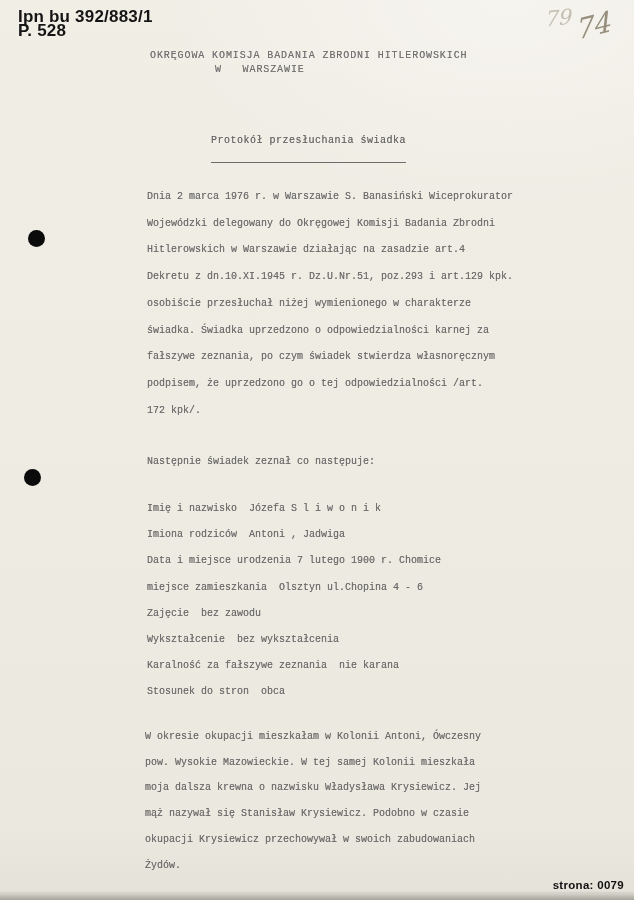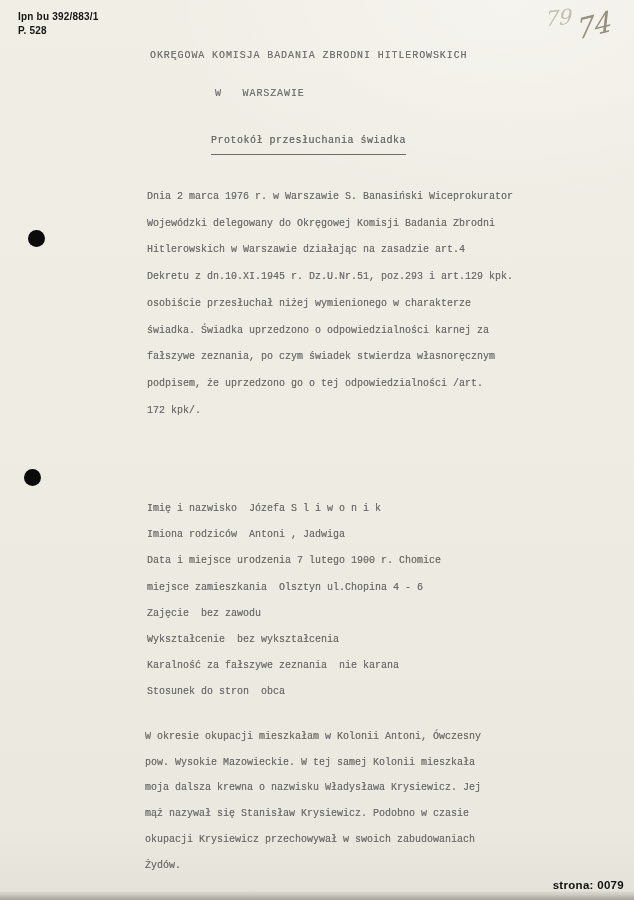--- a/index.html
+++ b/index.html
@@ -21,37 +21,37 @@
   .tw {
     position: absolute;
     font-family: "Liberation Mono", "DejaVu Sans Mono", monospace;
     font-size: 10px;
     color: #6a6a6a;
     white-space: pre;
     text-shadow: 0 0 0.6px rgba(90,90,90,0.55);
   }
   .block { line-height: 26.7px; }
   .header-line1 { top: 50px; left: 150px; letter-spacing: 0.9px; color: #707070; }
-  .header-line2 { top: 88px; left: 215px; letter-spacing: 0.9px; color: #707070; }
+  .header-line2 { top: 64px; left: 215px; letter-spacing: 0.9px; color: #707070; }
   .doc-title {
     top: 135px; left: 211px;
     letter-spacing: 0.5px;
     color: #646464;
     border-bottom: 1.4px solid #6d6d6d;
-    padding-bottom: 8px;
+    padding-bottom: 16px;
   }
   .intro     { top: 184px; left: 147px; }
   .lead-in   { top: 449px; left: 147px; }
   .personal  { top: 496px; left: 147px; line-height: 26.2px; }
   .testimony { top: 724px; left: 145px; line-height: 25.7px; }
   
   .archive-ref {
     position: absolute;
     top: 10px; left: 18px;
-    font-size: 10px;
+    font-size: 17px;
     font-weight: 600;
     color: #151515;
     line-height: 13.5px;
     letter-spacing: 0.2px;
   }
   .footer {
     position: absolute;
     right: 10px; bottom: 9px;
     font-size: 11.5px;
     font-weight: 700;
@@ -124,20 +124,21 @@
   <div class="tw block intro">Dnia 2 marca 1976 r. w Warszawie S. Banasiński Wiceprokurator
 Wojewódzki delegowany do Okręgowej Komisji Badania Zbrodni
 Hitlerowskich w Warszawie działając na zasadzie art.4
 Dekretu z dn.10.XI.1945 r. Dz.U.Nr.51, poz.293 i art.129 kpk.
 osobiście przesłuchał niżej wymienionego w charakterze
 świadka. Świadka uprzedzono o odpowiedzialności karnej za
 fałszywe zeznania, po czym świadek stwierdza własnoręcznym
 podpisem, że uprzedzono go o tej odpowiedzialności /art.
 172 kpk/.</div>
 
+  <div class="tw block lead-in">Następnie świadek zeznał co następuje:</div>
 
   <div class="tw block personal">Imię i nazwisko  Józefa S l i w o n i k
 Imiona rodziców  Antoni , Jadwiga
 Data i miejsce urodzenia 7 lutego 1900 r. Chomice
 miejsce zamieszkania  Olsztyn ul.Chopina 4 - 6
 Zajęcie  bez zawodu
 Wykształcenie  bez wykształcenia
 Karalność za fałszywe zeznania  nie karana
 Stosunek do stron  obca</div>
 

